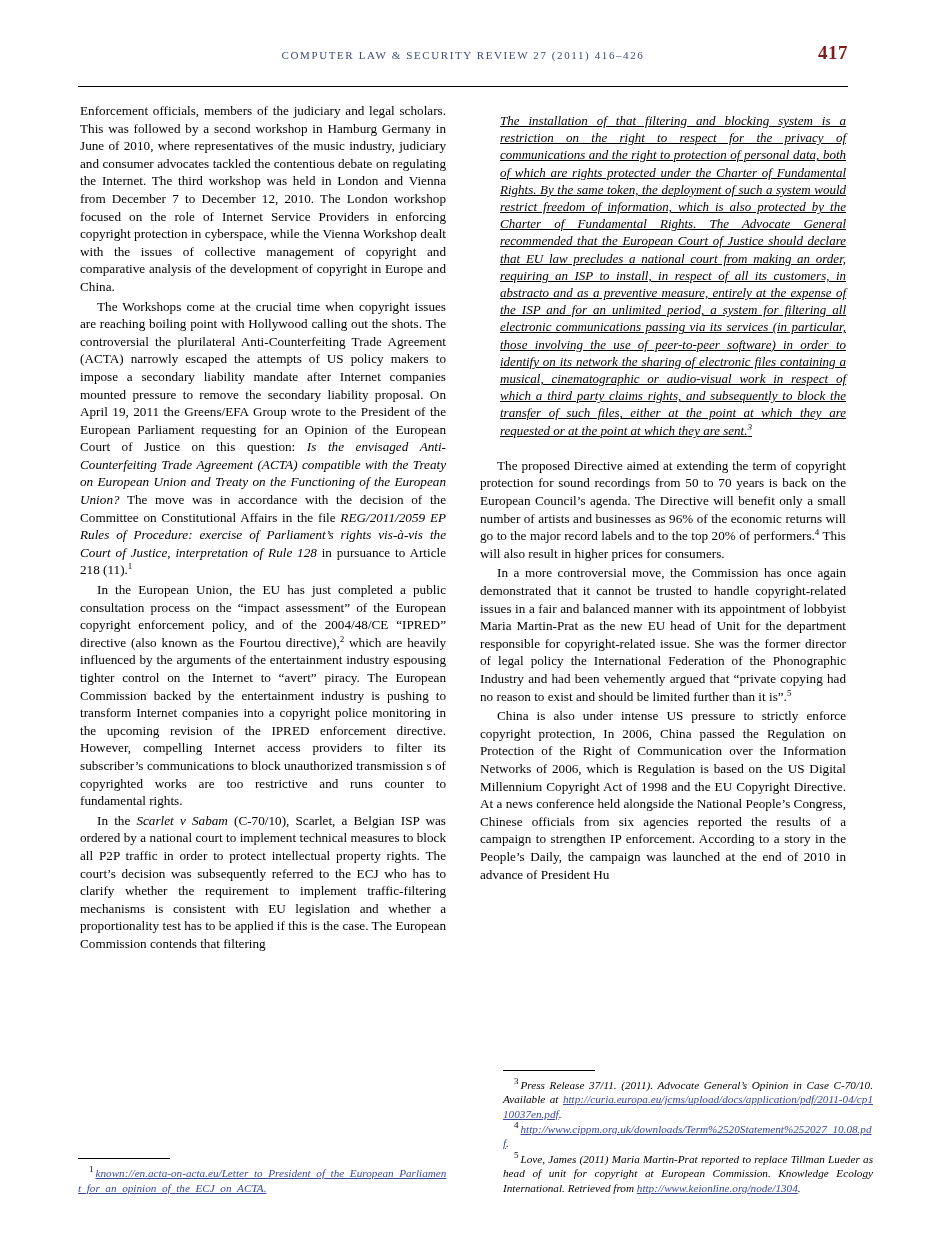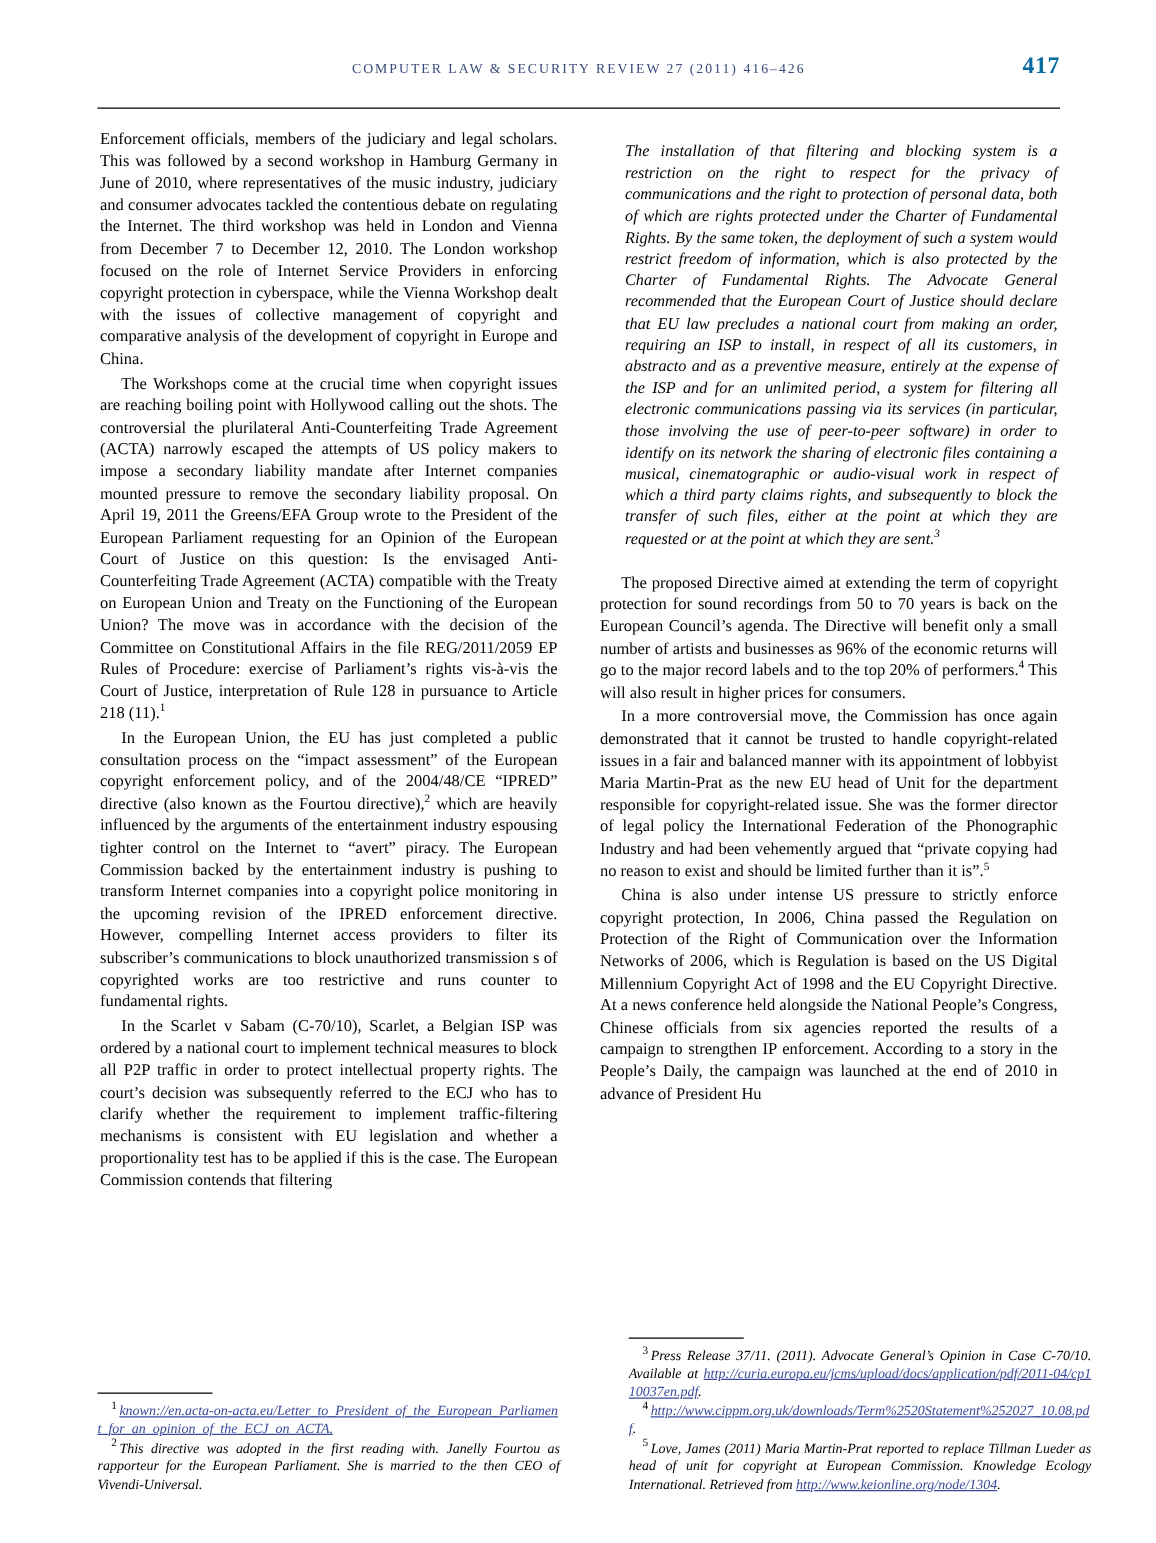--- a/index.html
+++ b/index.html
@@ -41,21 +41,21 @@
     line-height: 14px;
     padding-top: 2px;
   }
   .page-number {
     position: absolute;
     right: 0;
     top: -4px;
     font-family: "Liberation Serif", serif;
     font-size: 19px;
     font-weight: bold;
-    color: #0369a1;
+    color: #7f1d1d;
     letter-spacing: 0.5px;
     text-align: center;
   }
   .header-rule {
     position: absolute;
     top: 86px;
     left: 78px;
     width: 770px;
     height: 1px;
     background: #000;
@@ -73,36 +73,37 @@
   }
   .col.left  { left: 78px; }
   .col.right { left: 478px; }
 
   p {
     margin: 2px;
     text-indent: 17px;
   }
   p.noindent { text-indent: 0; }
 
-  .it { }
+  .it { font-style: italic; }
 
   sup {
     font-size: 9px;
     line-height: 0;
     vertical-align: super;
   }
 
   
   .blockquote {
     margin: 12px 0 0 0;
     padding-left: 20px;
     font-style: italic;
     font-size: 13px;
     line-height: 17.2px;
     text-align: justify;
+    text-decoration: underline;
   }
   .blockquote p { text-indent: 0; }
 
   
   .footnotes {
     position: absolute;
     width: 370px;
     font-size: 11.2px;
     line-height: 14.4px;
     text-align: justify;
@@ -158,21 +159,20 @@
       <div style="height: 14px;"></div>
       <p><span>The proposed Directive aimed at extending the term of copyright protection for sound recordings from 50 to 70 years is back on the European Council’s agenda. The Directive will benefit only a small number of artists and businesses as 96% of the economic returns will go to the major record labels and to the top 20% of performers.</span><sup>4</sup><span> This will also result in higher prices for consumers.</span></p>
       <p><span>In a more controversial move, the Commission has once again demonstrated that it cannot be trusted to handle copyright-related issues in a fair and balanced manner with its appointment of lobbyist Maria Martin-Prat as the new EU head of Unit for the department responsible for copyright-related issue. She was the former director of legal policy the International Federation of the Phonographic Industry and had been vehemently argued that “private copying had no reason to exist and should be limited further than it is”.</span><sup>5</sup></p>
       <p><span>China is also under intense US pressure to strictly enforce copyright protection, In 2006, China passed the Regulation on Protection of the Right of Communication over the Information Networks of 2006, which is Regulation is based on the US Digital Millennium Copyright Act of 1998 and the EU Copyright Directive. At a news conference held alongside the National People’s Congress, Chinese officials from six agencies reported the results of a campaign to strengthen IP enforcement. According to a story in the People’s Daily, the campaign was launched at the end of 2010 in advance of President Hu</span></p>
     </div>
 
   <div class="footnotes left">
     <div class="fn-rule"></div>
     <div id="left-fn">
         <p class="fn"><span class="fnum">1</span><a class="link" href="#">known://en.acta-on-acta.eu/Letter_to_President_of_the_European_Parliament_for_an_opinion_of_the_ECJ_on_ACTA.</a></p>
-        <p class="fn"><span class="fnum">2</span><span>This directive was adopted in the first reading with. Janelly Fourtou as rapporteur for the European Parliament. She is married to the then CEO of Vivendi-Universal.</span></p>
       </div>
   </div>
 
   <div class="footnotes right">
     <div class="fn-rule"></div>
     <div id="right-fn">
         <p class="fn"><span class="fnum">3</span><span>Press Release 37/11. (2011). Advocate General’s Opinion in Case C-70/10. Available at </span><a class="link" href="#">http://curia.europa.eu/jcms/upload/docs/application/pdf/2011-04/cp110037en.pdf</a><span>.</span></p>
         <p class="fn"><span class="fnum">4</span><a class="link" href="#">http://www.cippm.org.uk/downloads/Term%2520Statement%252027_10.08.pdf</a><span>.</span></p>
         <p class="fn"><span class="fnum">5</span><span>Love, James (2011) Maria Martin-Prat reported to replace Tillman Lueder as head of unit for copyright at European Commission. Knowledge Ecology International. Retrieved from </span><a class="link" href="#">http://www.keionline.org/node/1304</a><span>.</span></p>
       </div>

